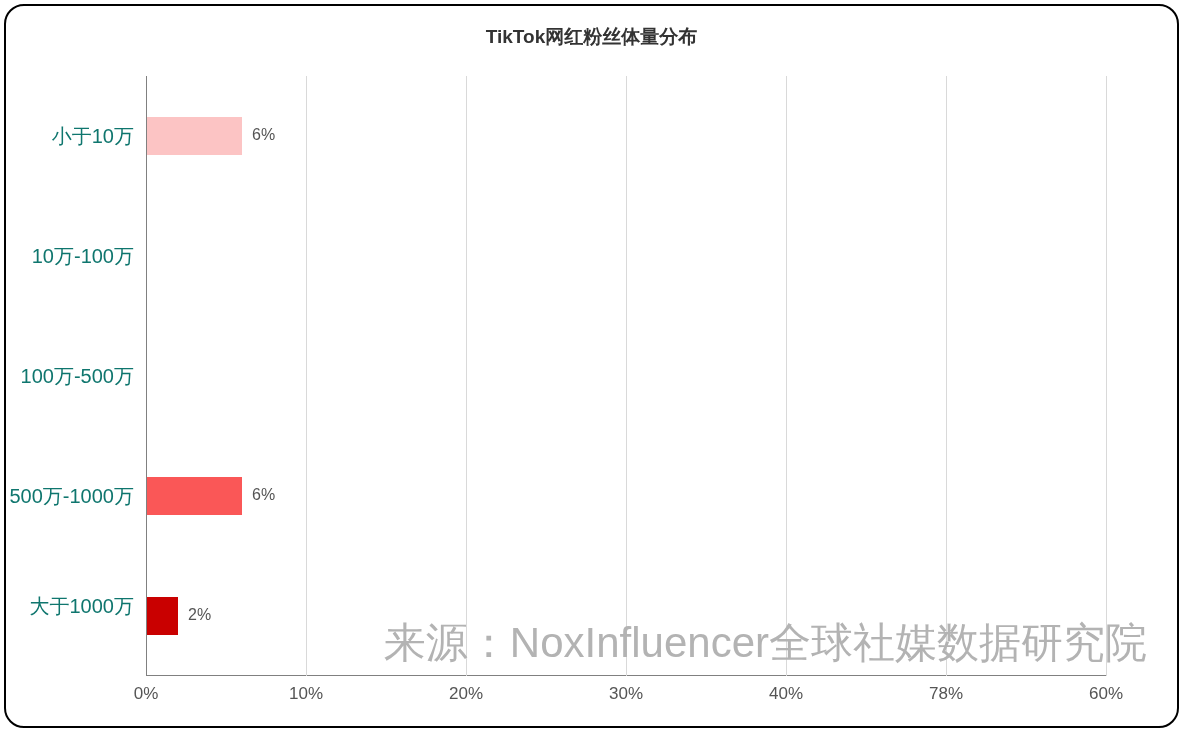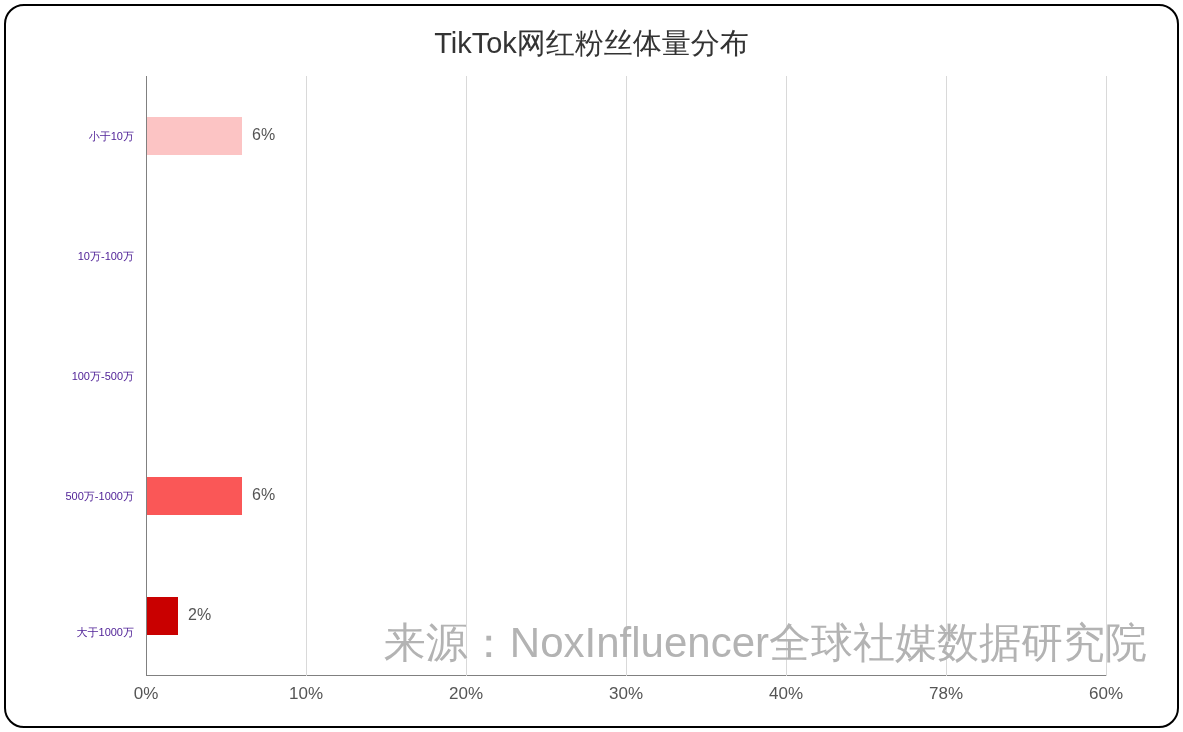--- a/index.html
+++ b/index.html
@@ -16,22 +16,22 @@
     left: 4px;
     width: 1175px;
     height: 724px;
     border: 2px solid #000;
     border-radius: 20px;
     background: #fff;
     overflow: hidden;
   }
   .chart-title {
     text-align: center;
-    font-size: 29px;
-    font-weight: normal;
+    font-size: 19px;
+    font-weight: bold;
     color: #333;
     padding-top: 18px;
   }
   .plot-area {
     position: absolute;
     left: 140px;
     top: 70px;
     width: 960px;
     height: 600px;
   }
@@ -69,22 +69,22 @@
     position: absolute;
     top: 50px;
     font-size: 16px;
     color: #555;
     white-space: nowrap;
   }
   .y-tick {
     position: absolute;
     right: 100%;
     margin-right: 12px;
-    font-size: 11px;
-    color: #4c1d95;
+    font-size: 20px;
+    color: #0f766e;
     white-space: nowrap;
     transform: translateY(-50%);
   }
   .x-tick {
     position: absolute;
     top: 100%;
     margin-top: 8px;
     font-size: 17px;
     color: #555;
     transform: translateX(-50%);
@@ -134,17 +134,17 @@
       <div class="grid-line" style="left: 640px;"></div>
       <div class="x-tick" style="left: 640px;">40%</div>
       <div class="grid-line" style="left: 800px;"></div>
       <div class="x-tick" style="left: 800px;">78%</div>
       <div class="grid-line" style="left: 960px;"></div>
       <div class="x-tick" style="left: 960px;">60%</div>
       <div class="y-tick" style="top: 60px;">小于10万</div>
       <div class="y-tick" style="top: 180px;">10万-100万</div>
       <div class="y-tick" style="top: 300px;">100万-500万</div>
       <div class="y-tick" style="top: 420px;">500万-1000万</div>
-      <div class="y-tick" style="top: 556px;">大于1000万</div>
+      <div class="y-tick" style="top: 530px;">大于1000万</div>
     </div>
 
   <div class="watermark">来源：NoxInfluencer全球社媒数据研究院</div>
 </div>
 
 </body></html>

